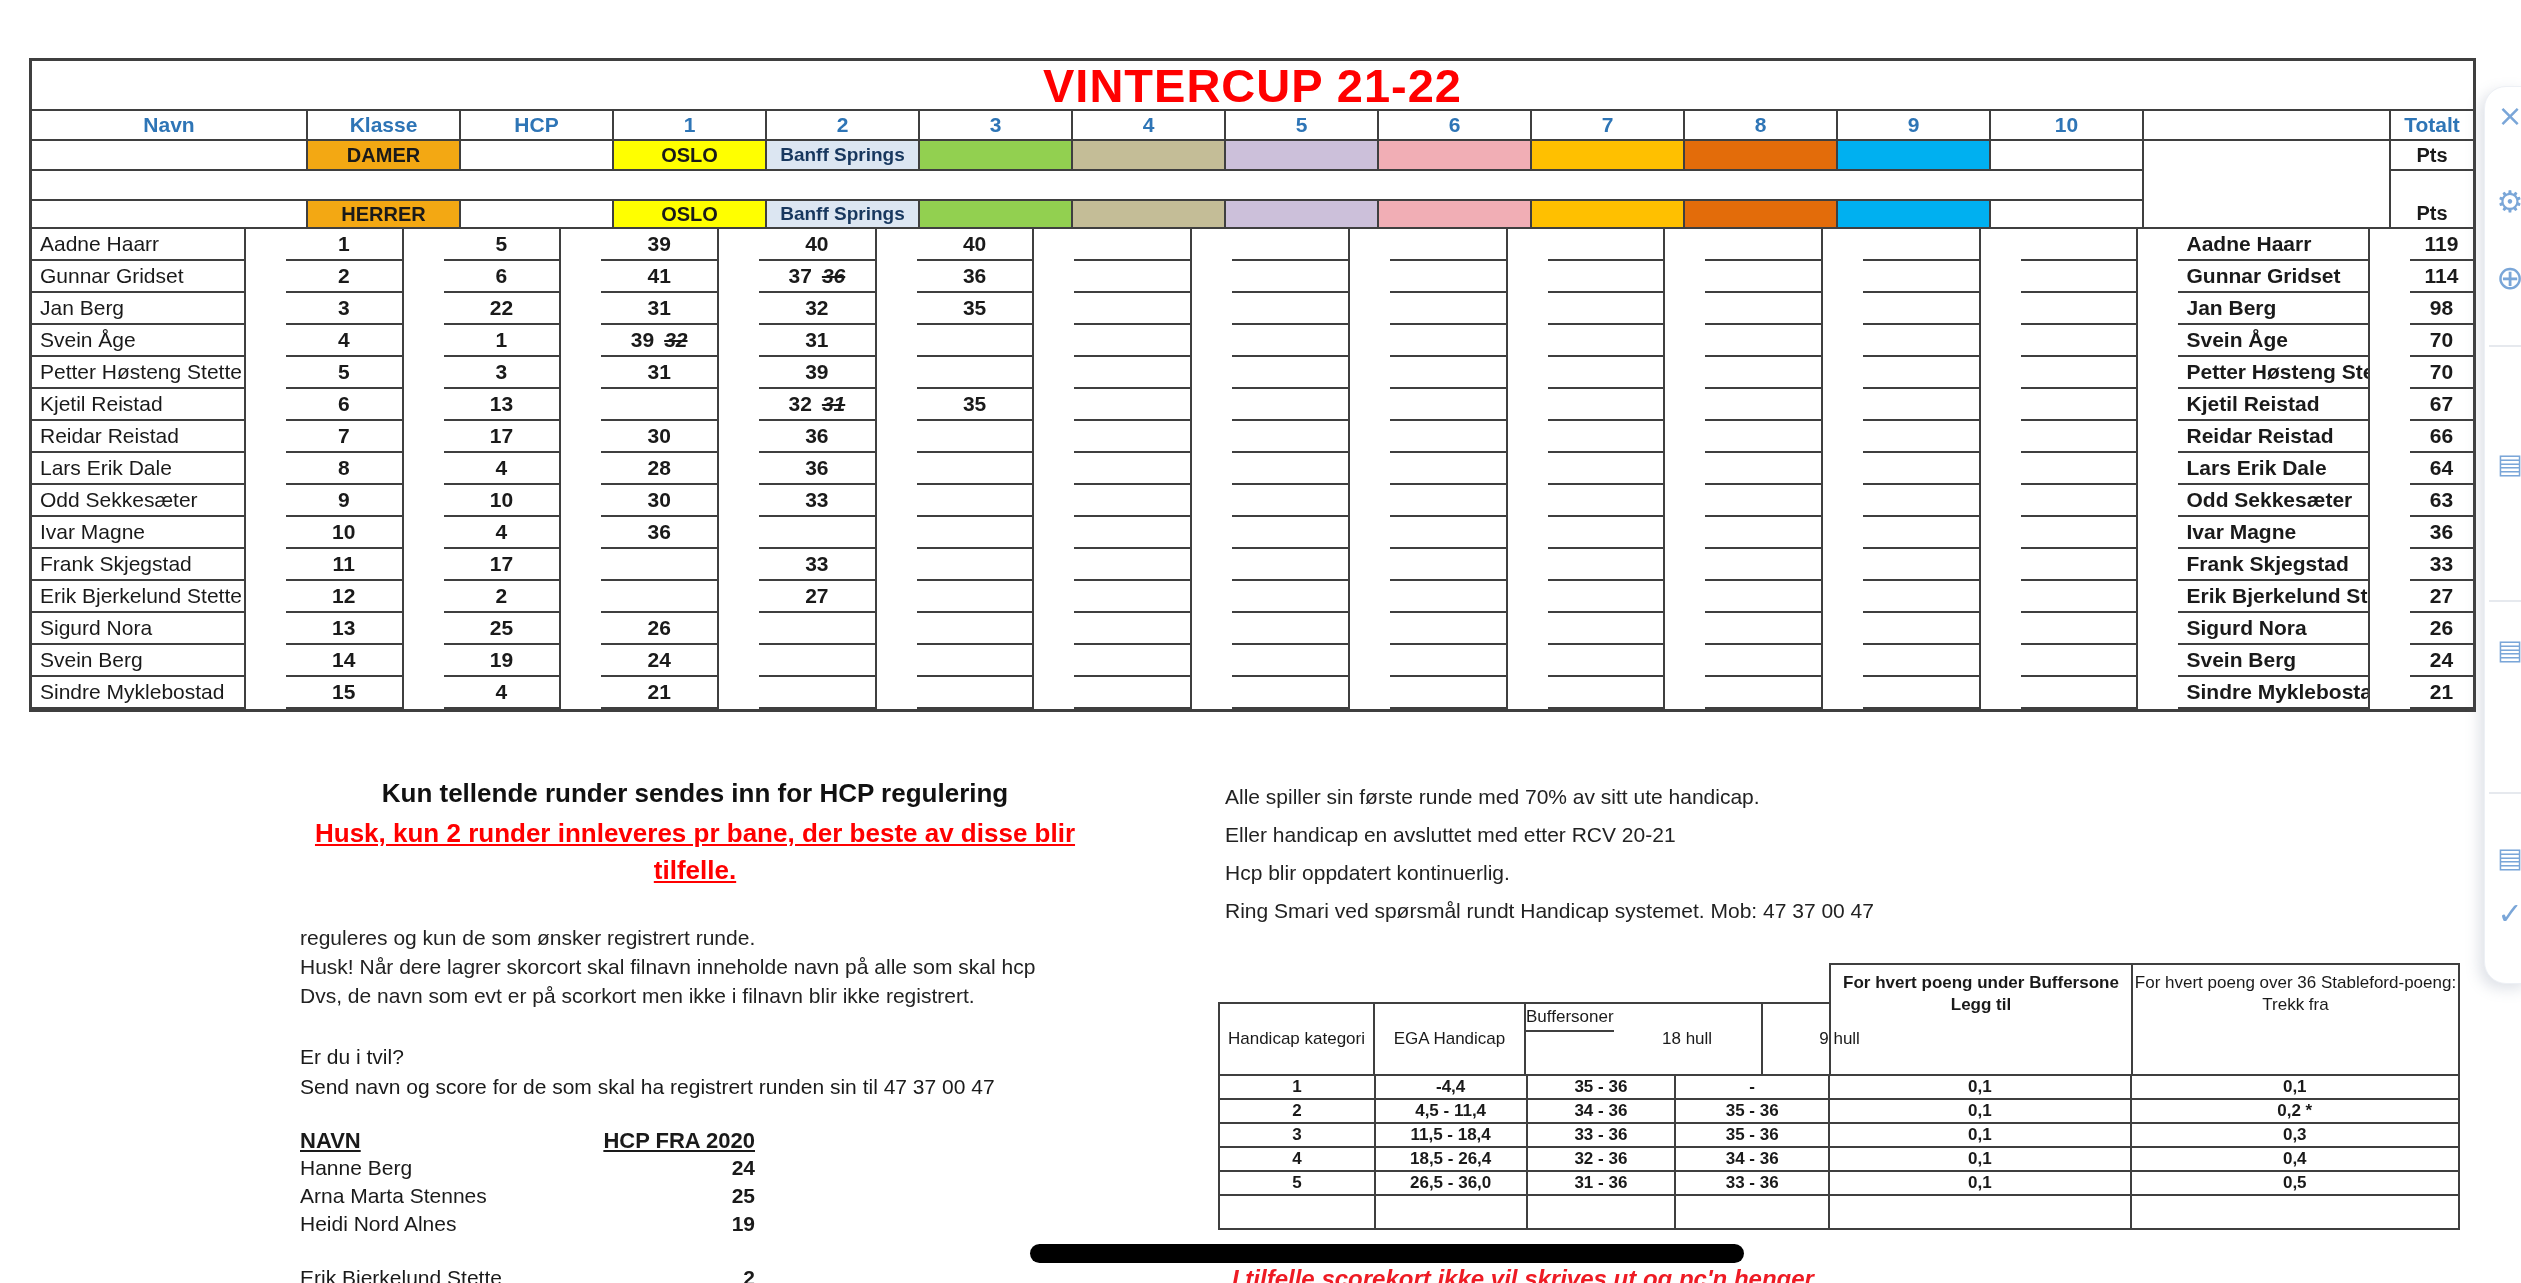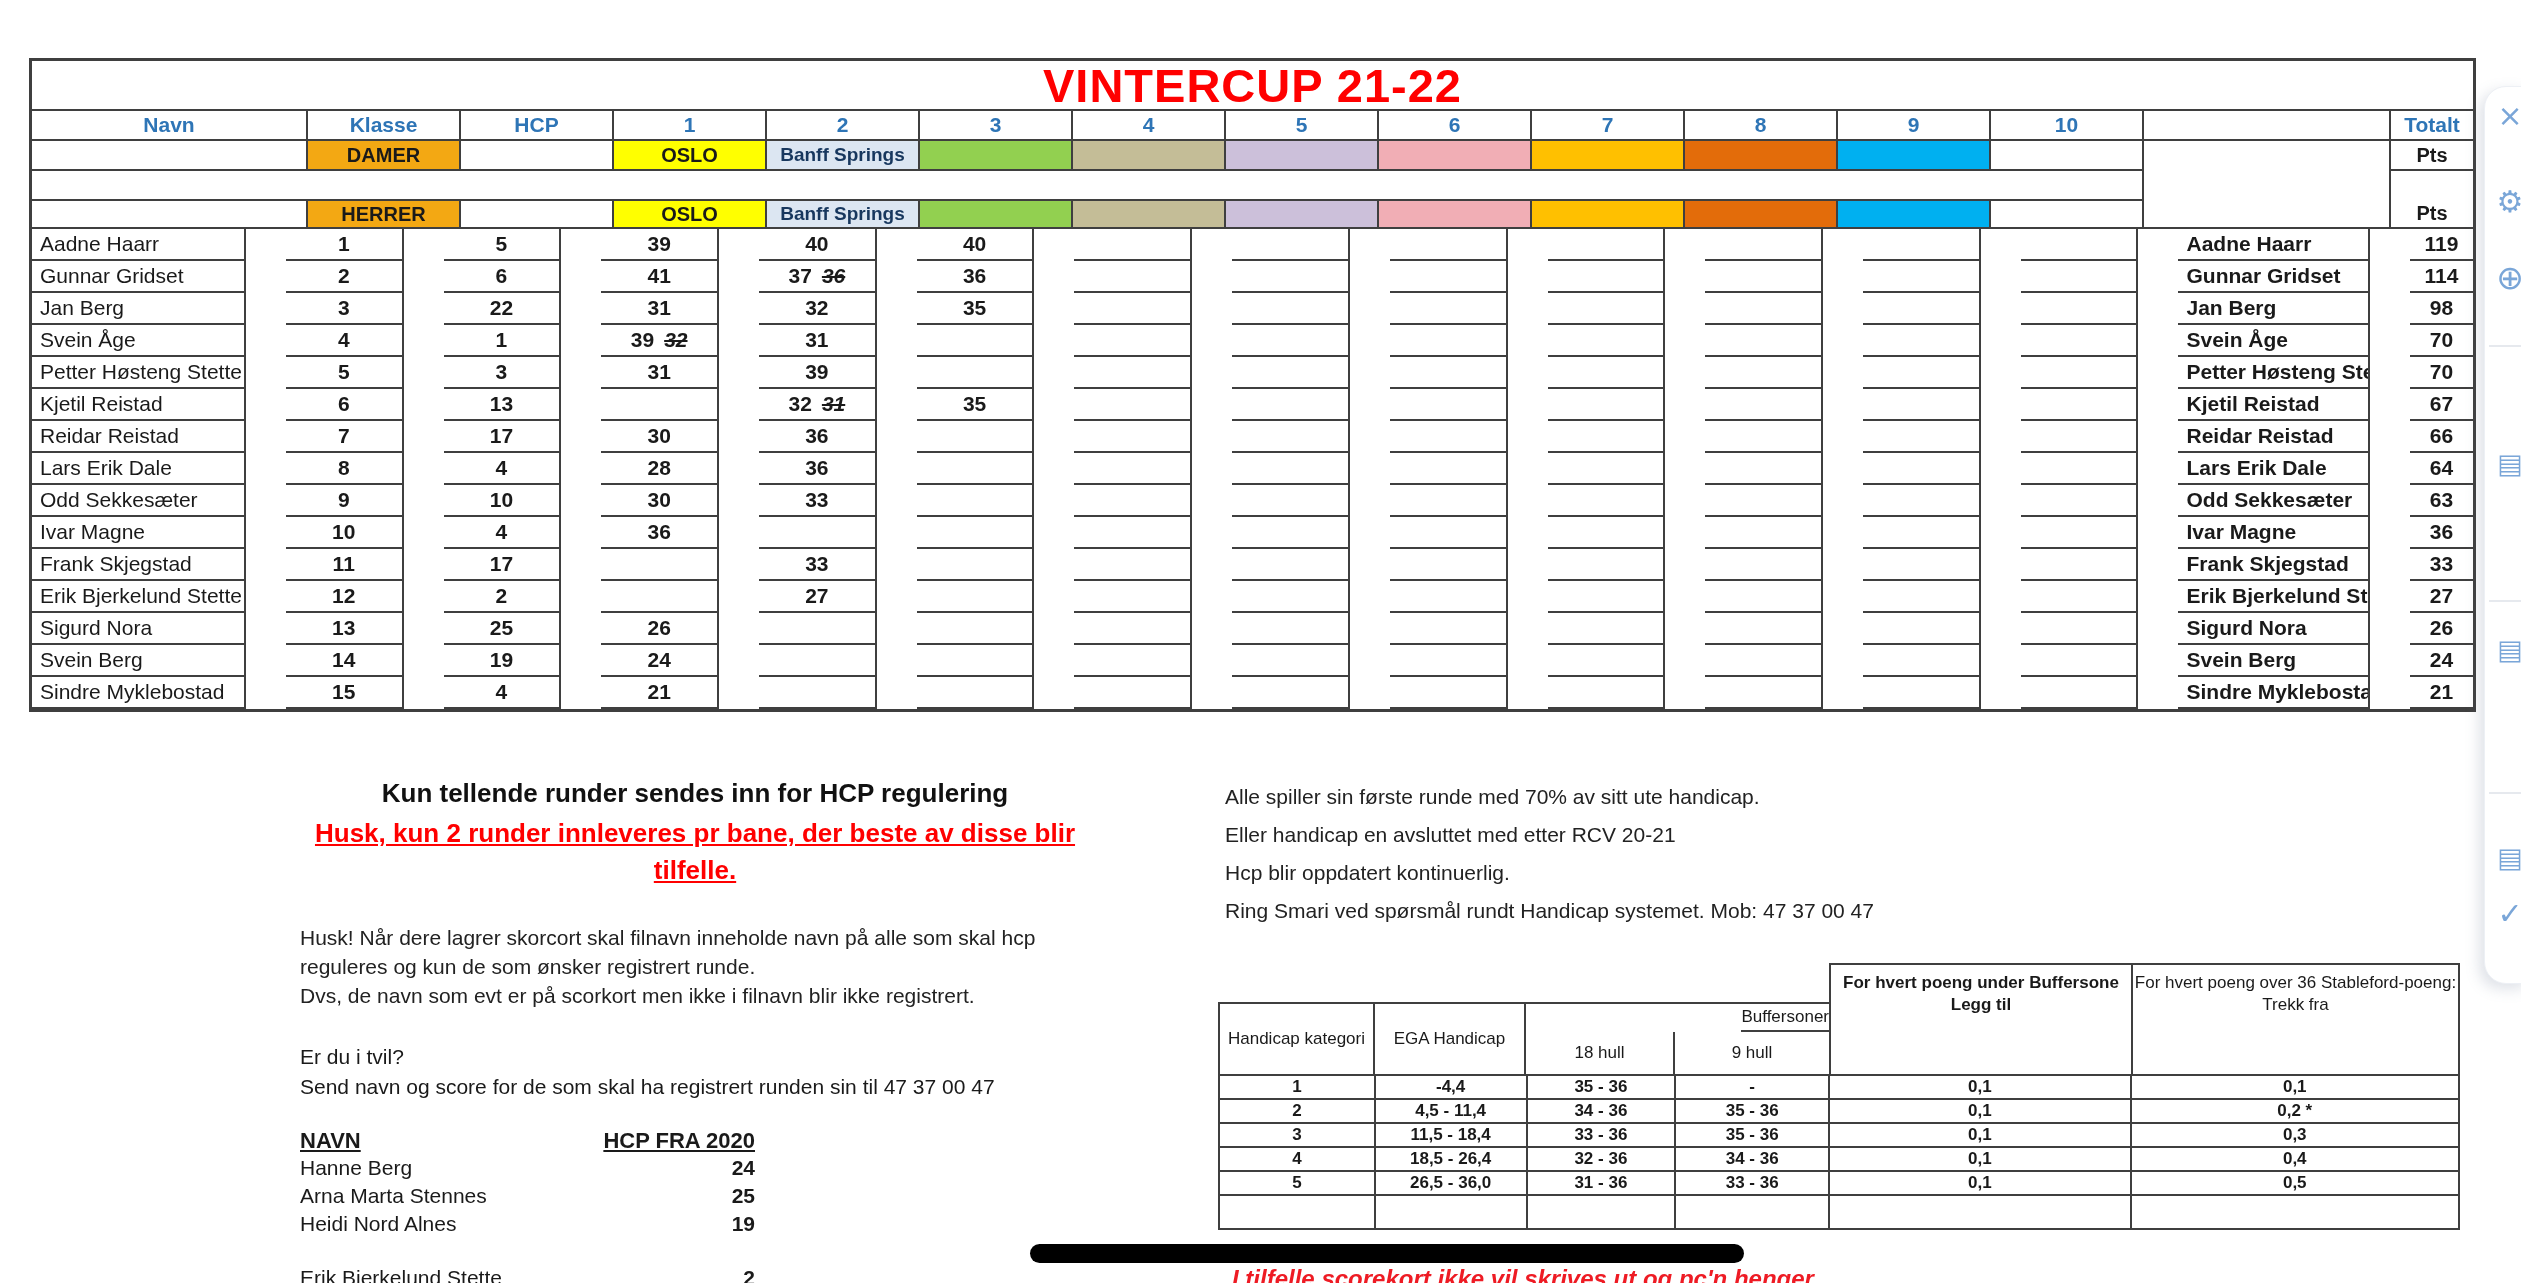--- a/index.html
+++ b/index.html
@@ -69,21 +69,21 @@
   .notes-right{position:absolute;left:1225px;top:785px;width:700px;}
   .nr-line{font-size:21px;margin-bottom:14px;color:#222;}
 
   
   .htab{position:absolute;left:1218px;top:963px;width:1242px;height:267px;font-size:17px;}
   .hh-left{position:absolute;left:0;top:39px;width:611px;height:74px;display:flex;
            border:2px solid var(--line);border-right:none;}
   .hh-cell{border-right:2px solid var(--line);display:flex;align-items:center;justify-content:center;
            text-align:center;line-height:20px;}
   .hhA{width:156px;} .hhB{width:152px;}
-  .hhC{width:303px;display:flex;flex-direction:column;border-right:none;align-items:flex-end;}
+  .hhC{width:303px;display:flex;flex-direction:row;border-right:none;}
   .hhC-top{height:28px;border-bottom:2px solid var(--line);display:flex;align-items:center;justify-content:center;}
   .hhC-bot{flex:1;display:flex;}
   .hh18{width:149px;border-right:2px solid var(--line);display:flex;align-items:center;justify-content:center;}
   .hh9{width:154px;display:flex;align-items:center;justify-content:center;}
   .hh-box{position:absolute;top:0;height:113px;border:2px solid var(--line);
           text-align:center;padding-top:7px;line-height:22px;}
   .hh-under{left:611px;width:302px;border-right:none;font-weight:bold;}
   .hh-over{left:913px;width:329px;}
   .hdata{position:absolute;left:0;top:113px;width:1242px;border-left:2px solid var(--line);}
   .hrow{display:flex;height:24px;}
@@ -516,22 +516,22 @@
         </div>
       </div>
   </div>
 
   <div class="notes-left">
     <div class="nl-h">Kun tellende runder sendes inn for HCP regulering</div>
     <div class="nl-red">Husk, kun 2 runder innleveres pr bane, der beste av disse blir</div>
     <div class="nl-red" style="margin-top:0;">tilfelle.</div>
     <div class="nl-par">
 
-    <div>Husk! Når dere lagrer skorcort skal filnavn inneholde navn på alle som skal hcp</div>
-        <div>reguleres og kun de som ønsker registrert runde.</div>
+    <div>reguleres og kun de som ønsker registrert runde.</div>
+        <div>Husk! Når dere lagrer skorcort skal filnavn inneholde navn på alle som skal hcp</div>
         <div>Dvs, de navn som evt er på scorkort men ikke i filnavn blir ikke registrert.</div>
       </div>
     <div class="nl-q">
       <div>Er du i tvil?</div>
       <div>Send navn og score for de som skal ha registrert runden sin til 47 37 00 47</div>
     </div>
     <div class="hcp-list">
       <div class="hcp-hrow">
         <span>NAVN</span>
         <span>HCP FRA 2020</span>

